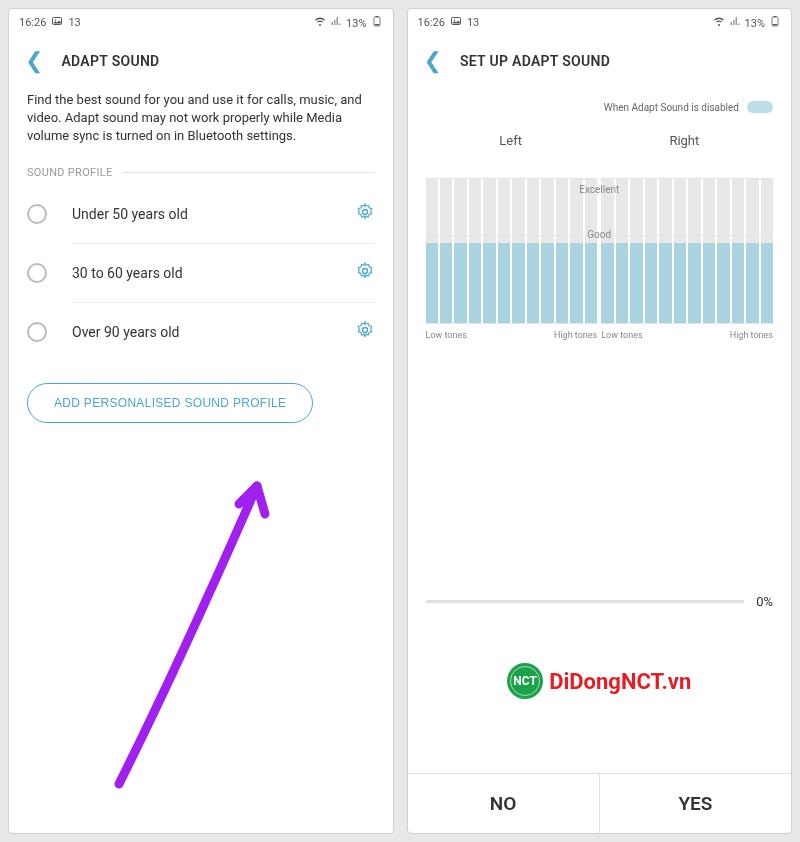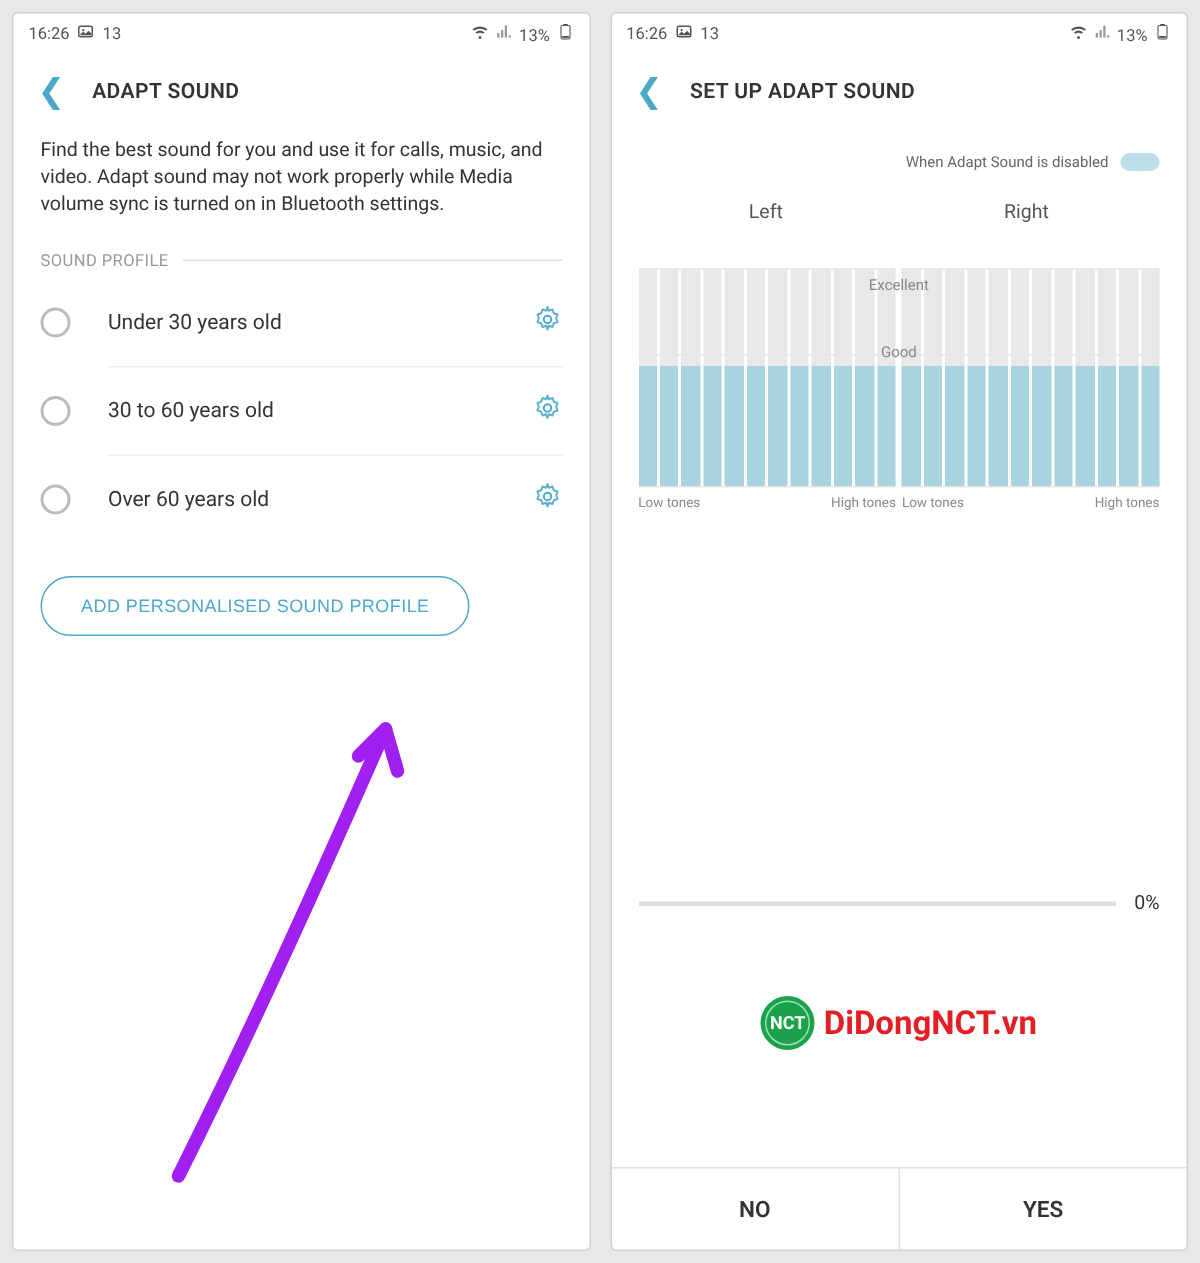--- a/index.html
+++ b/index.html
@@ -56,21 +56,21 @@
 .axis-labels { display: flex; justify-content: space-between; font-size: 9px; color: #888; margin-top: 6px; }
 .progress-row { display: flex; justify-content: flex-end; align-items: center; padding: 4px 18px; margin-top: 240px; }
 .progress-track { flex: 1; height: 3px; background: #e0e0e0; margin-right: 12px; }
 .progress-label { font-size: 13px; color: #333; }
 .question { text-align: center; font-size: 17px; color: #333; margin-top: 24px; }
 .logo-wrap { text-align: center; margin-top: 50px; }
 .logo-text { font-size: 22px; font-weight: 700; color: #e31e24; display: inline-flex; align-items: center; }
 .logo-badge { width: 36px; height: 36px; background: #1aa34a; border-radius: 50%; display: inline-flex; align-items: center; justify-content: center; color: #fff; font-size: 12px; font-weight: 700; margin-right: 6px; position: relative; }
 .logo-badge::before { content: ''; position: absolute; inset: 3px; border: 1px solid rgba(255,255,255,0.6); border-radius: 50%; }
 .btn-row { display: flex; border-top: 1px solid #e0e0e0; margin-top: auto; }
-.btn-half { flex: 1; text-align: center; padding: 18px 0; font-size: 15px; font-weight: 600; color: #333; cursor: pointer; }
+.btn-half { flex: 1; text-align: center; padding: 18px 0; font-size: 19px; font-weight: 600; color: #333; cursor: pointer; }
 .btn-half + .btn-half { border-left: 1px solid #e0e0e0; }
 </style>
 </head>
 <body>
 
 <div class="phone">
   <div class="status-bar">
     <div class="status-left">
       <span>16:26</span>
       <span>
@@ -106,21 +106,21 @@
   <div class="content">
     <div class="description">Find the best sound for you and use it for calls, music, and video. Adapt sound may not work properly while Media volume sync is turned on in Bluetooth settings.</div>
     <div class="section-label">SOUND PROFILE</div>
 
     <div>
       <div class="profile-item sep">
           <div class="inner">
         <div class="radio-wrap">
               <div class="radio"></div>
             </div>
-        <div class="profile-label">Under 30 years old</div>
+        <div class="profile-label">Under 50 years old</div>
         <span class="gear-icon"><svg viewBox="0 0 24 24" fill="none" stroke="currentColor" stroke-width="1.6">
                 <circle cx="12" cy="12" r="3"></circle>
                 <path d="M12 2l1 3 3-1 1 3 3 1-1 3 1 3-3 1-1 3-3-1-1 3-1-3-3 1-1-3-3-1 1-3-1-3 3-1 1-3 3 1z" stroke-linejoin="round" stroke-linecap="round" opacity="0.9"></path>
               </svg></span>
       </div>
         </div>
       <div class="profile-item sep">
           <div class="inner">
         <div class="radio-wrap">
               <div class="radio"></div>
@@ -130,21 +130,21 @@
                 <circle cx="12" cy="12" r="3"></circle>
                 <path d="M12 2l1 3 3-1 1 3 3 1-1 3 1 3-3 1-1 3-3-1-1 3-1-3-3 1-1-3-3-1 1-3-1-3 3-1 1-3 3 1z" stroke-linejoin="round" stroke-linecap="round" opacity="0.9"></path>
               </svg></span>
       </div>
         </div>
       <div class="profile-item sep">
           <div class="inner">
         <div class="radio-wrap">
               <div class="radio"></div>
             </div>
-        <div class="profile-label">Over 60 years old</div>
+        <div class="profile-label">Over 90 years old</div>
         <span class="gear-icon"><svg viewBox="0 0 24 24" fill="none" stroke="currentColor" stroke-width="1.6">
                 <circle cx="12" cy="12" r="3"></circle>
                 <path d="M12 2l1 3 3-1 1 3 3 1-1 3 1 3-3 1-1 3-3-1-1 3-1-3-3 1-1-3-3-1 1-3-1-3 3-1 1-3 3 1z" stroke-linejoin="round" stroke-linecap="round" opacity="0.9"></path>
               </svg></span>
       </div>
         </div>
     </div>
 
     <div class="add-btn-wrap">
       <button class="add-btn">ADD PERSONALISED SOUND PROFILE</button>

